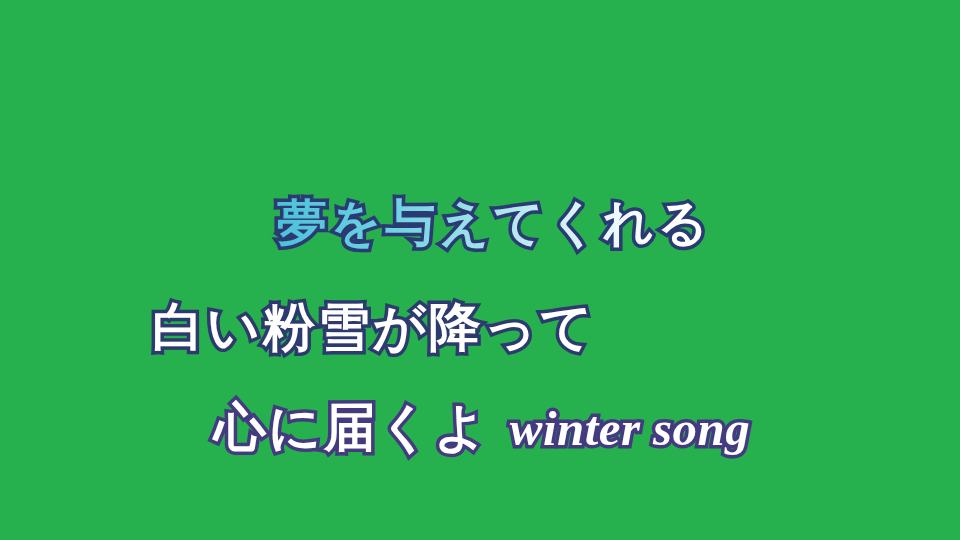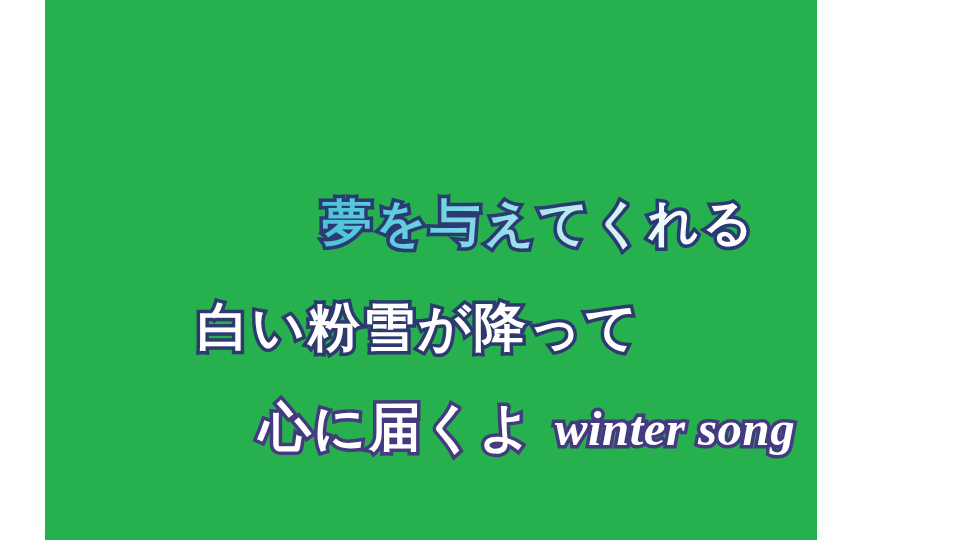--- a/index.html
+++ b/index.html
@@ -10,25 +10,24 @@
 
   body {
     width: 960px;
     height: 540px;
     overflow: hidden;
     font-family: "DejaVu Sans", sans-serif;
   }
 
   #stage {
     position: relative;
-    width: 772px;
+    width: 960px;
     height: 540px;
     background: #27b04e;
     overflow: hidden;
-    margin-left: 45px;
   }
 
   
   .lyric-line {
     position: absolute;
     white-space: nowrap;
     font-family: "DejaVu Sans", sans-serif;
     font-weight: 700;
     letter-spacing: 0.055em;
     line-height: 1;

